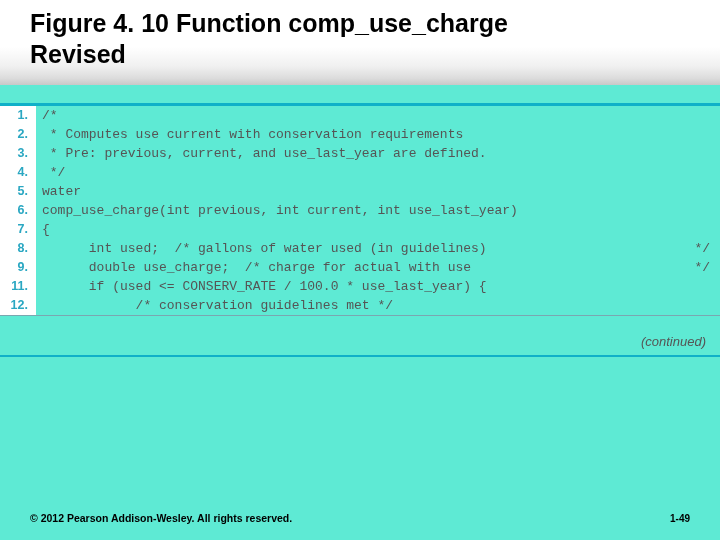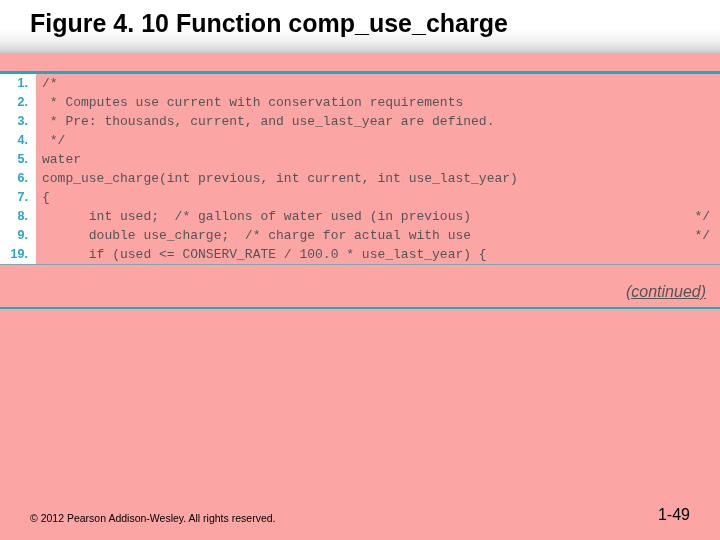--- a/index.html
+++ b/index.html
@@ -1,17 +1,17 @@
 <!DOCTYPE html>
 <html><head>
 <meta charset="utf-8">
 <style>
   * { margin: 0; padding: 0; box-sizing: border-box; }
   html, body { width: 720px; height: 540px; font-family: Arial, Helvetica, sans-serif; background: #fff; }
-  .slide { width: 720px; height: 540px; position: relative; background: #fca5a5; }
+  .slide { width: 720px; height: 540px; position: relative; background: #5eead4; }
   .header {
     padding: 8px 30px 14px 30px;
     background: linear-gradient(to bottom, #ffffff 0%, #ffffff 55%, #f0f0f0 78%, #dcdcdc 92%, #c8c8c8 100%);
   }
   .title { font-size: 25px; font-weight: bold; color: #000; line-height: 1.25; }
   .code-area { margin-top: 18px; }
   .top-rule { height: 3px; background: #10b0c8; margin: 0; }
   .code-table { width: 100%; border-collapse: collapse; }
   .code-row td { vertical-align: top; }
   .lineno {
@@ -28,91 +28,96 @@
     font-family: "Courier New", Courier, monospace;
     font-size: 13px;
     color: #555;
     padding: 2px 10px 2px 6px;
     white-space: pre;
   }
   .right-comment { float: right; }
   .continued {
     text-align: right;
     font-style: italic;
-    font-size: 16px;
+    font-size: 13px;
     color: #555;
     padding: 18px 14px 6px 0;
     border-top: 1px solid #7aa7b0;
     border-bottom: 2px solid #10b0c8;
-    text-decoration: underline;
   }
   .footer {
     position: absolute;
     left: 30px;
     bottom: 16px;
     right: 30px;
     font-size: 10.5px;
     color: #000;
+    font-weight: bold;
   }
-  .pagenum { position: absolute; right: 0; bottom: 0; font-size: 16px; color: #000; }
+  .pagenum { position: absolute; right: 0; bottom: 0; font-size: 10px; color: #000; }
 </style>
 </head>
 <body>
 
 <div class="slide">
 
   <div class="header">
     <div class="title">
       <span>Figure 4. 10  Function comp_use_charge</span><br>
+      <span>Revised</span>
     </div>
   </div>
 
   <div class="code-area">
     <div class="top-rule"></div>
     <table class="code-table">
       <tbody>
           <tr class="code-row">
             <td class="lineno">1.</td>
             <td class="codecell">/*</td>
           </tr>
       <tr class="code-row">
             <td class="lineno">2.</td>
             <td class="codecell"> * Computes use current with conservation requirements</td>
           </tr>
       <tr class="code-row">
             <td class="lineno">3.</td>
-            <td class="codecell"> * Pre: thousands, current, and use_last_year are defined.</td>
+            <td class="codecell"> * Pre: previous, current, and use_last_year are defined.</td>
           </tr>
       <tr class="code-row">
             <td class="lineno">4.</td>
             <td class="codecell"> */</td>
           </tr>
       <tr class="code-row">
             <td class="lineno">5.</td>
             <td class="codecell">water</td>
           </tr>
       <tr class="code-row">
             <td class="lineno">6.</td>
             <td class="codecell">comp_use_charge(int previous, int current, int use_last_year)</td>
           </tr>
       <tr class="code-row">
             <td class="lineno">7.</td>
             <td class="codecell">{</td>
           </tr>
       <tr class="code-row">
             <td class="lineno">8.</td>
-            <td class="codecell"><span>      int used;  /* gallons of water used (in previous)</span><span class="right-comment">*/</span></td>
+            <td class="codecell"><span>      int used;  /* gallons of water used (in guidelines)</span><span class="right-comment">*/</span></td>
           </tr>
       <tr class="code-row">
             <td class="lineno">9.</td>
             <td class="codecell"><span>      double use_charge;  /* charge for actual with use</span><span class="right-comment">*/</span></td>
           </tr>
       <tr class="code-row">
-            <td class="lineno">19.</td>
+            <td class="lineno">11.</td>
             <td class="codecell">      if (used &lt;= CONSERV_RATE / 100.0 * use_last_year) {</td>
+          </tr>
+      <tr class="code-row">
+            <td class="lineno">12.</td>
+            <td class="codecell">            /* conservation guidelines met */</td>
           </tr>
     </tbody>
       </table>
     <div class="continued">(continued)</div>
   </div>
 
   <div class="footer">
     <span>© 2012 Pearson Addison-Wesley. All rights reserved.</span>
     <span class="pagenum">1-49</span>
   </div>

